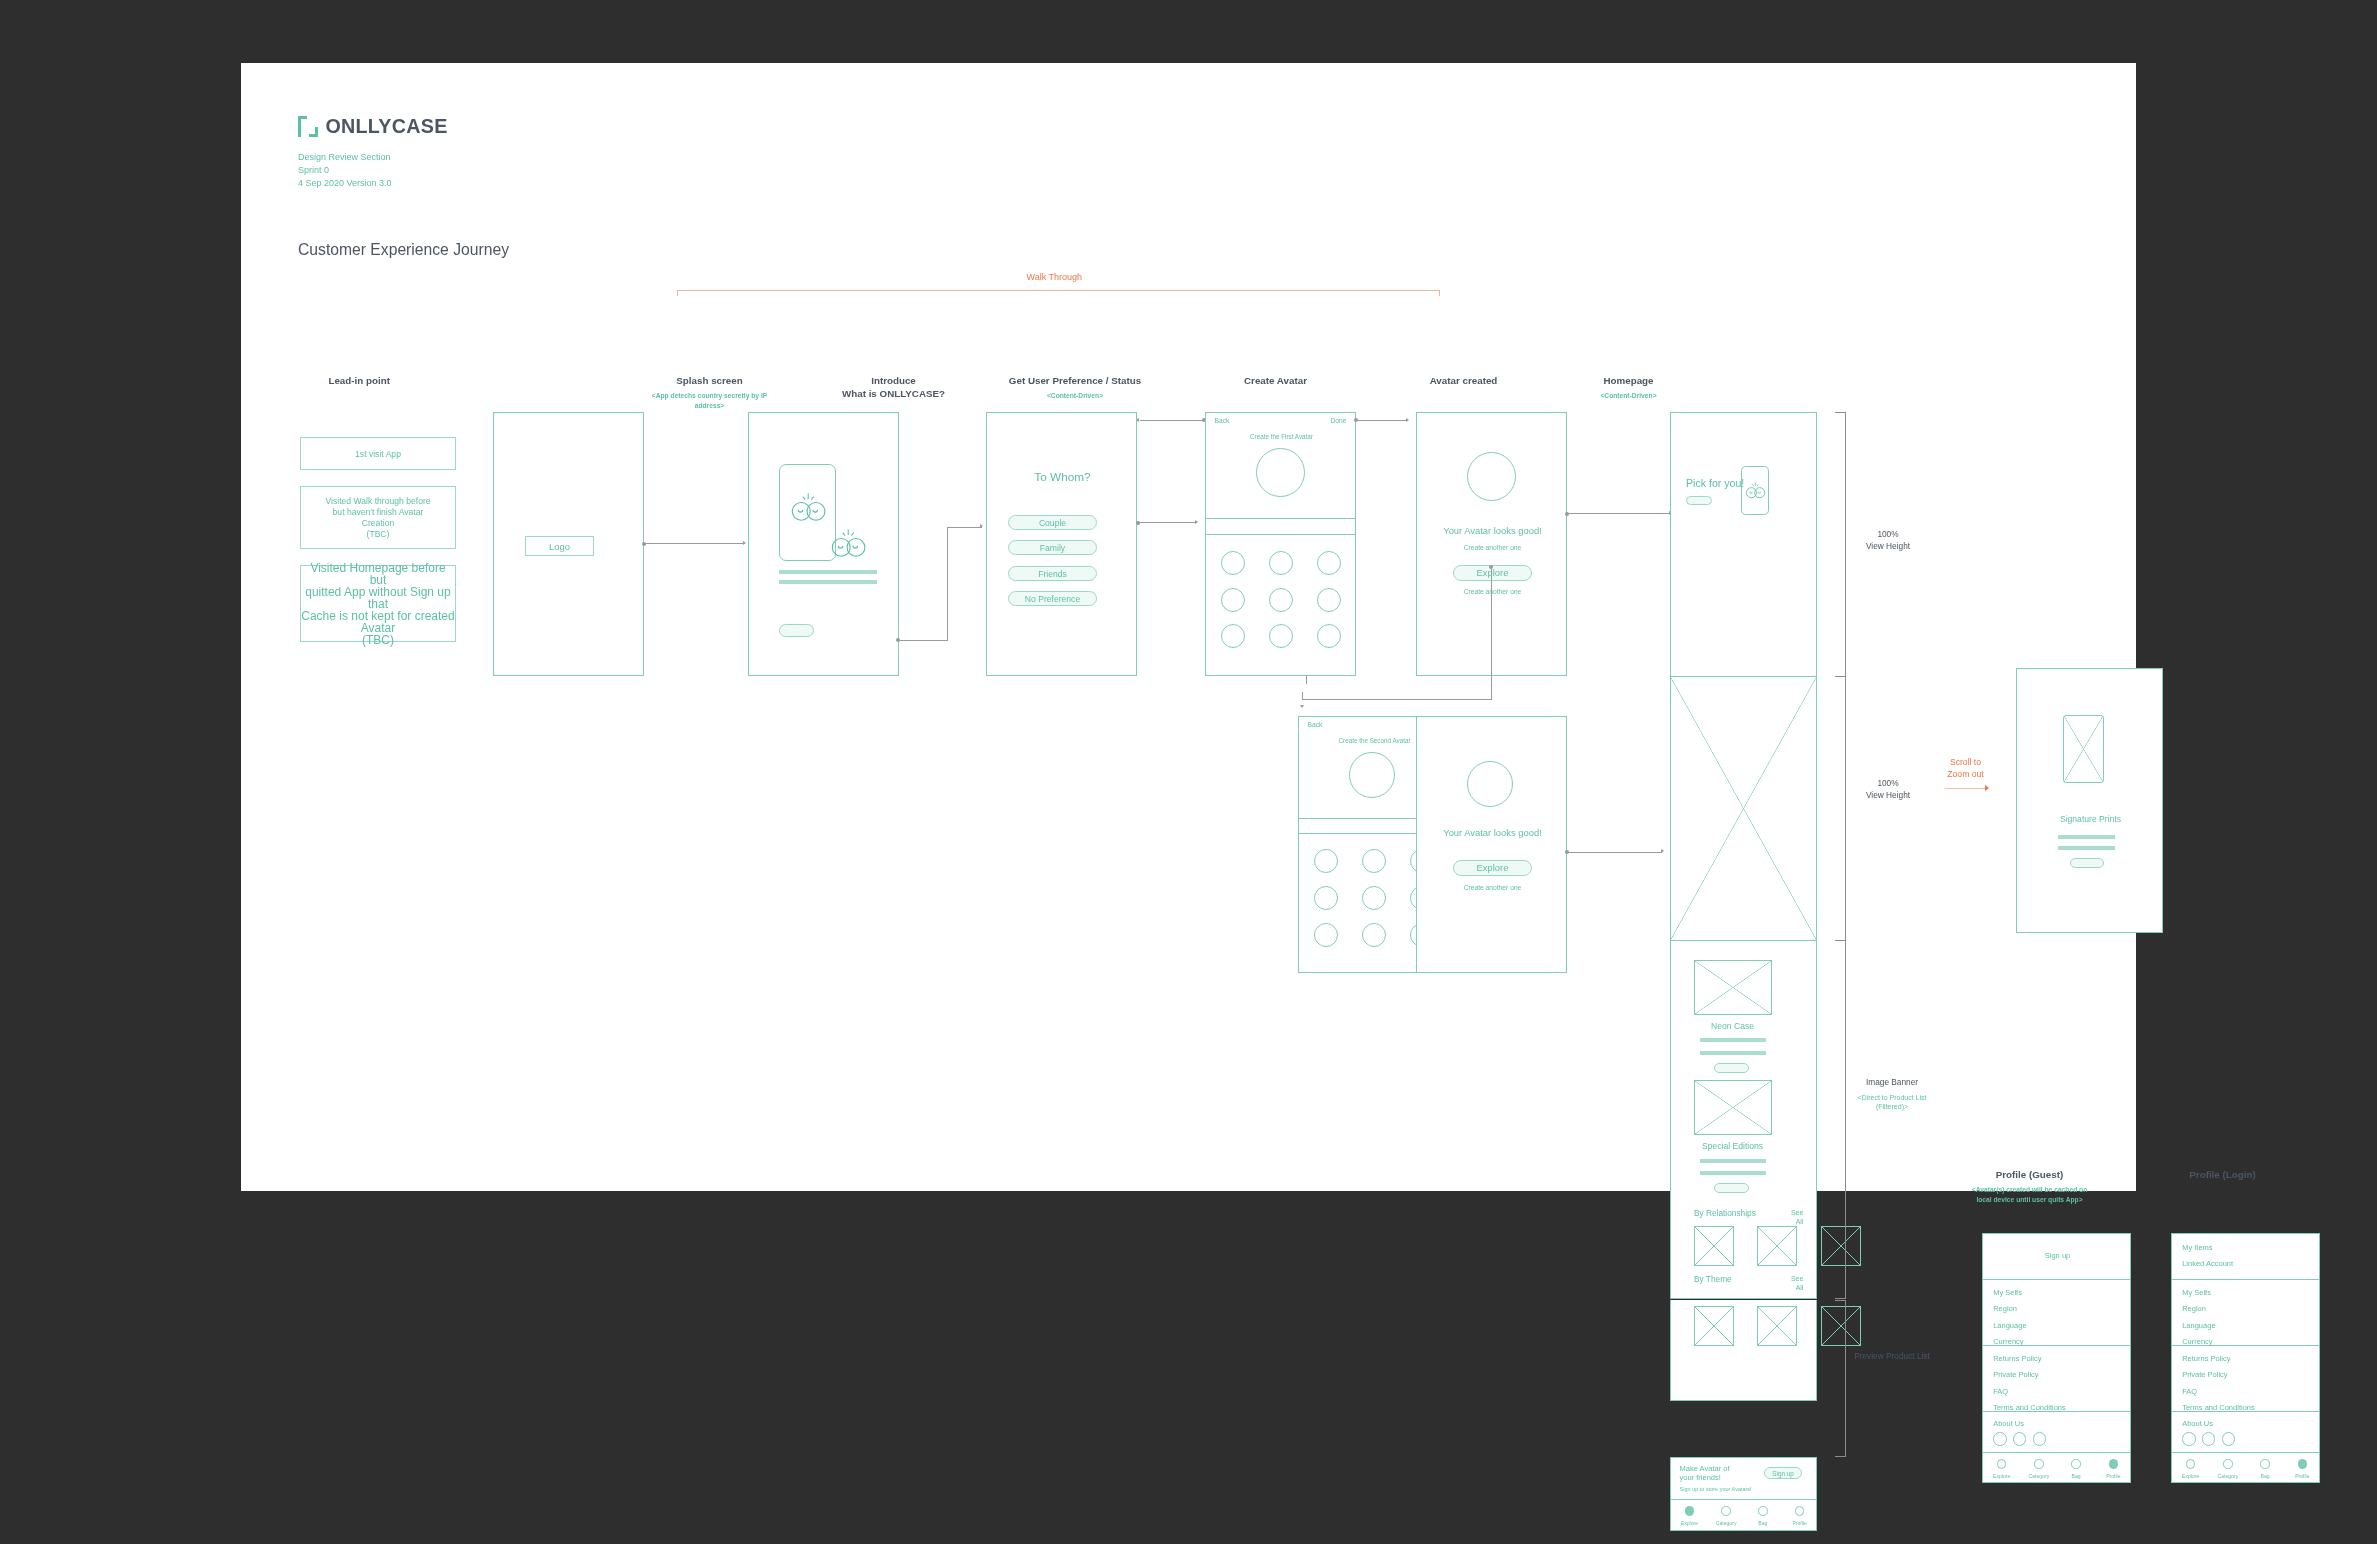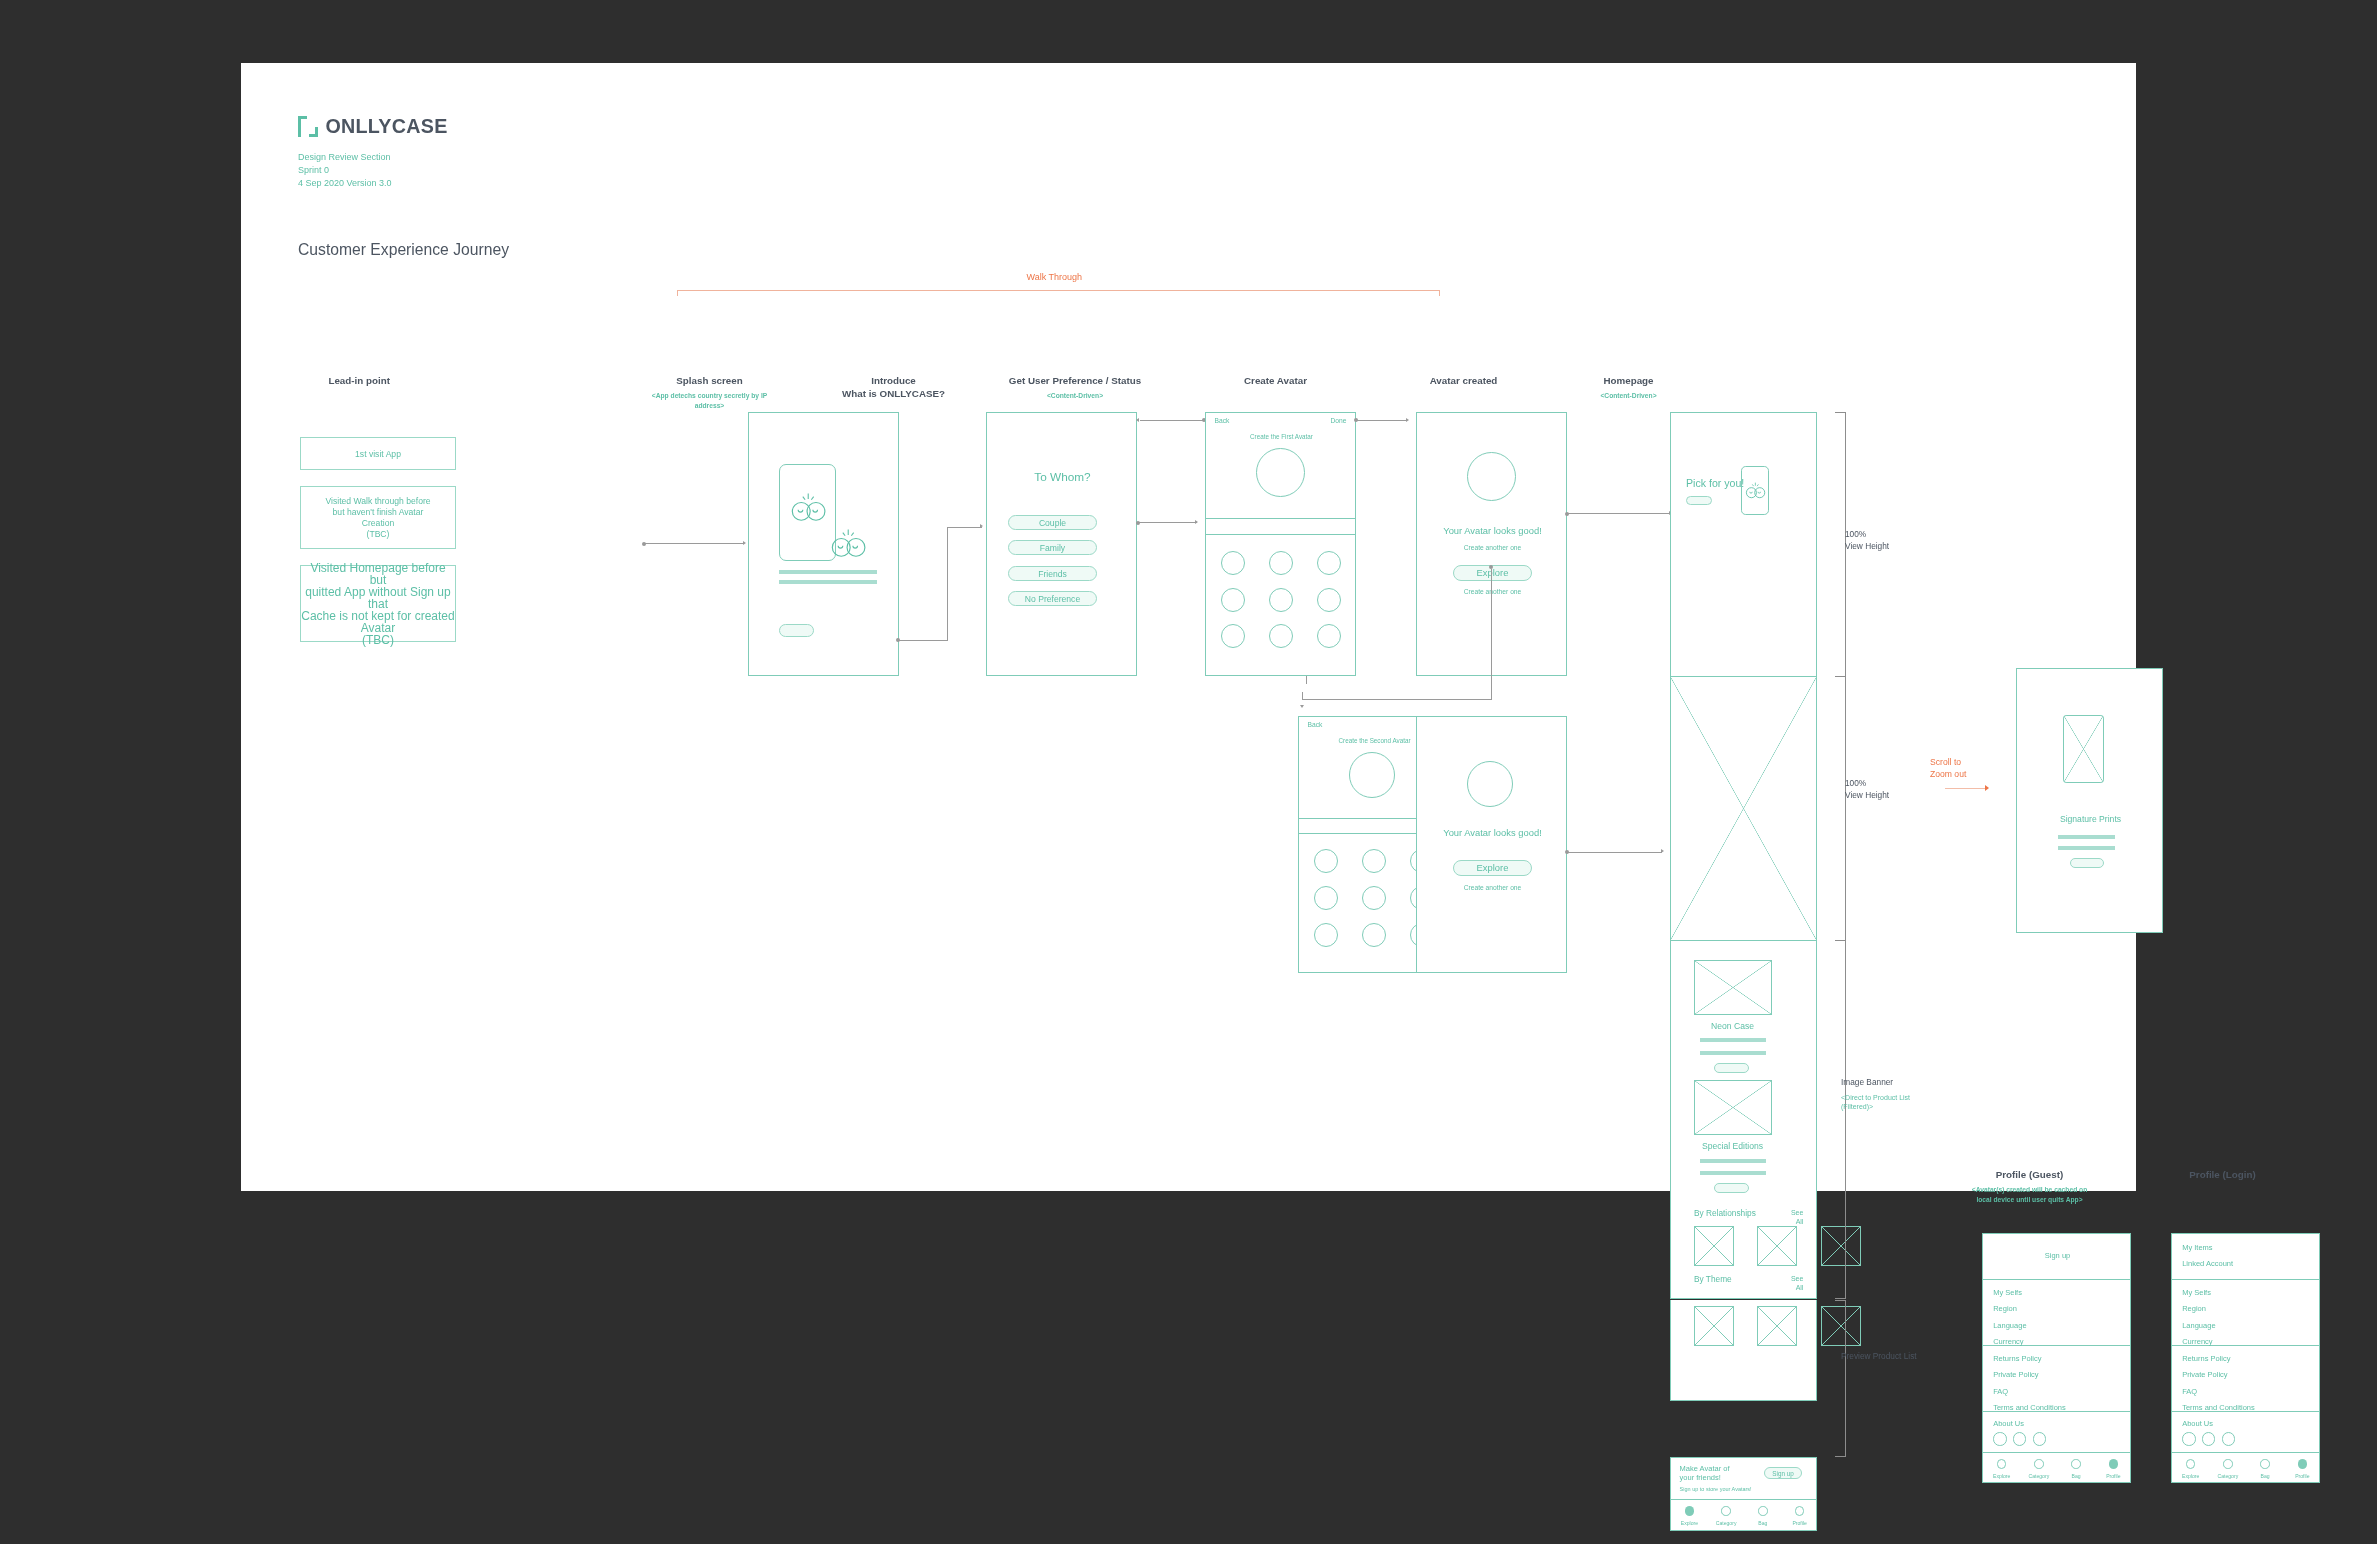--- a/index.html
+++ b/index.html
@@ -71,21 +71,21 @@
   .conn.h { height: 0.8px; }
   .conn.v { width: 0.8px; }
   .dot { position: absolute; width: 3.9px; height: 3.9px; border-radius: 50%; background: #9a9a9a; }
   .arrow-r { position: absolute; width: 0; height: 0; border-left: 3.9px solid #9a9a9a; border-top: 2.8px solid transparent; border-bottom: 2.8px solid transparent; }
   .arrow-l { position: absolute; width: 0; height: 0; border-right: 3.9px solid #9a9a9a; border-top: 2.8px solid transparent; border-bottom: 2.8px solid transparent; }
   .arrow-d { position: absolute; width: 0; height: 0; border-top: 3.9px solid #9a9a9a; border-left: 2.8px solid transparent; border-right: 2.8px solid transparent; }
   .conn-o { position: absolute; background: #f3bda8; }
   .conn-o.h { height: 1.1px; }
   .arrow-o { position: absolute; width: 0; height: 0; border-left: 4.7px solid #ed7547; border-top: 3.1px solid transparent; border-bottom: 3.1px solid transparent; }
 
-  .annot { position: absolute; text-align: left; }
+  .annot { position: absolute; text-align: center; }
   .annot .a1 { font-size: 8.3px; color: #4c5561; line-height: 11.8px; white-space: pre-line; }
   .annot .a2 { font-size: 7px; color: #5cbfa6; line-height: 9.8px; white-space: pre-line; margin-top: 3.9px; }
   .annot.orange .a1 { color: #ed7547; font-size: 8.6px; }
 
   .bracket { position: absolute; border: 0.8px solid #8d8d8d; border-left: none; width: 11px; }
 
   
   .mascot { position: absolute; }
 </style>
 </head>
@@ -149,20 +149,23 @@
   <div class="rect-lbl" style="left:59px;top:423px;width:156px;height:63px;font-size:8.6px;text-align:center;white-space:pre-line;line-height:11px">Visited Walk through before
 but haven't finish Avatar
 Creation
 (TBC)</div>
   <div class="rect-lbl" style="left:59px;top:502px;width:156px;height:77px;font-size:12px;text-align:center;white-space:pre-line;line-height:12px">Visited Homepage before but
 quitted App without Sign up that
 Cache is not kept for created
 Avatar
 (TBC)</div>
 
+  <div class="frame" style="left:252px;top:349px;width:151px;height:264px">
+    <div class="rect-lbl" style="left:31px;top:123px;width:69px;height:20.4px;font-size:9.4px">Logo</div>
+  </div>
 
   <div class="dot" style="left:401px;top:479px"></div>
   <div class="conn h" style="left:404px;top:480px;width:99px"></div>
   <div class="arrow-r" style="left:502px;top:478px"></div>
 
   <div class="frame" style="left:507px;top:349px;width:151px;height:264px">
     <div class="box" style="left:30px;top:51px;width:57px;height:97px;border-radius:7px"></div>
     <svg class="mascot" style="left:39px;top:79px" width="42" height="31" viewBox="0 0 54 40">
       <circle cx="17" cy="25" r="11.5" fill="none" stroke="#5cbfa6" stroke-width="1.5"></circle>
       <circle cx="36" cy="25" r="11.5" fill="none" stroke="#5cbfa6" stroke-width="1.5"></circle>

